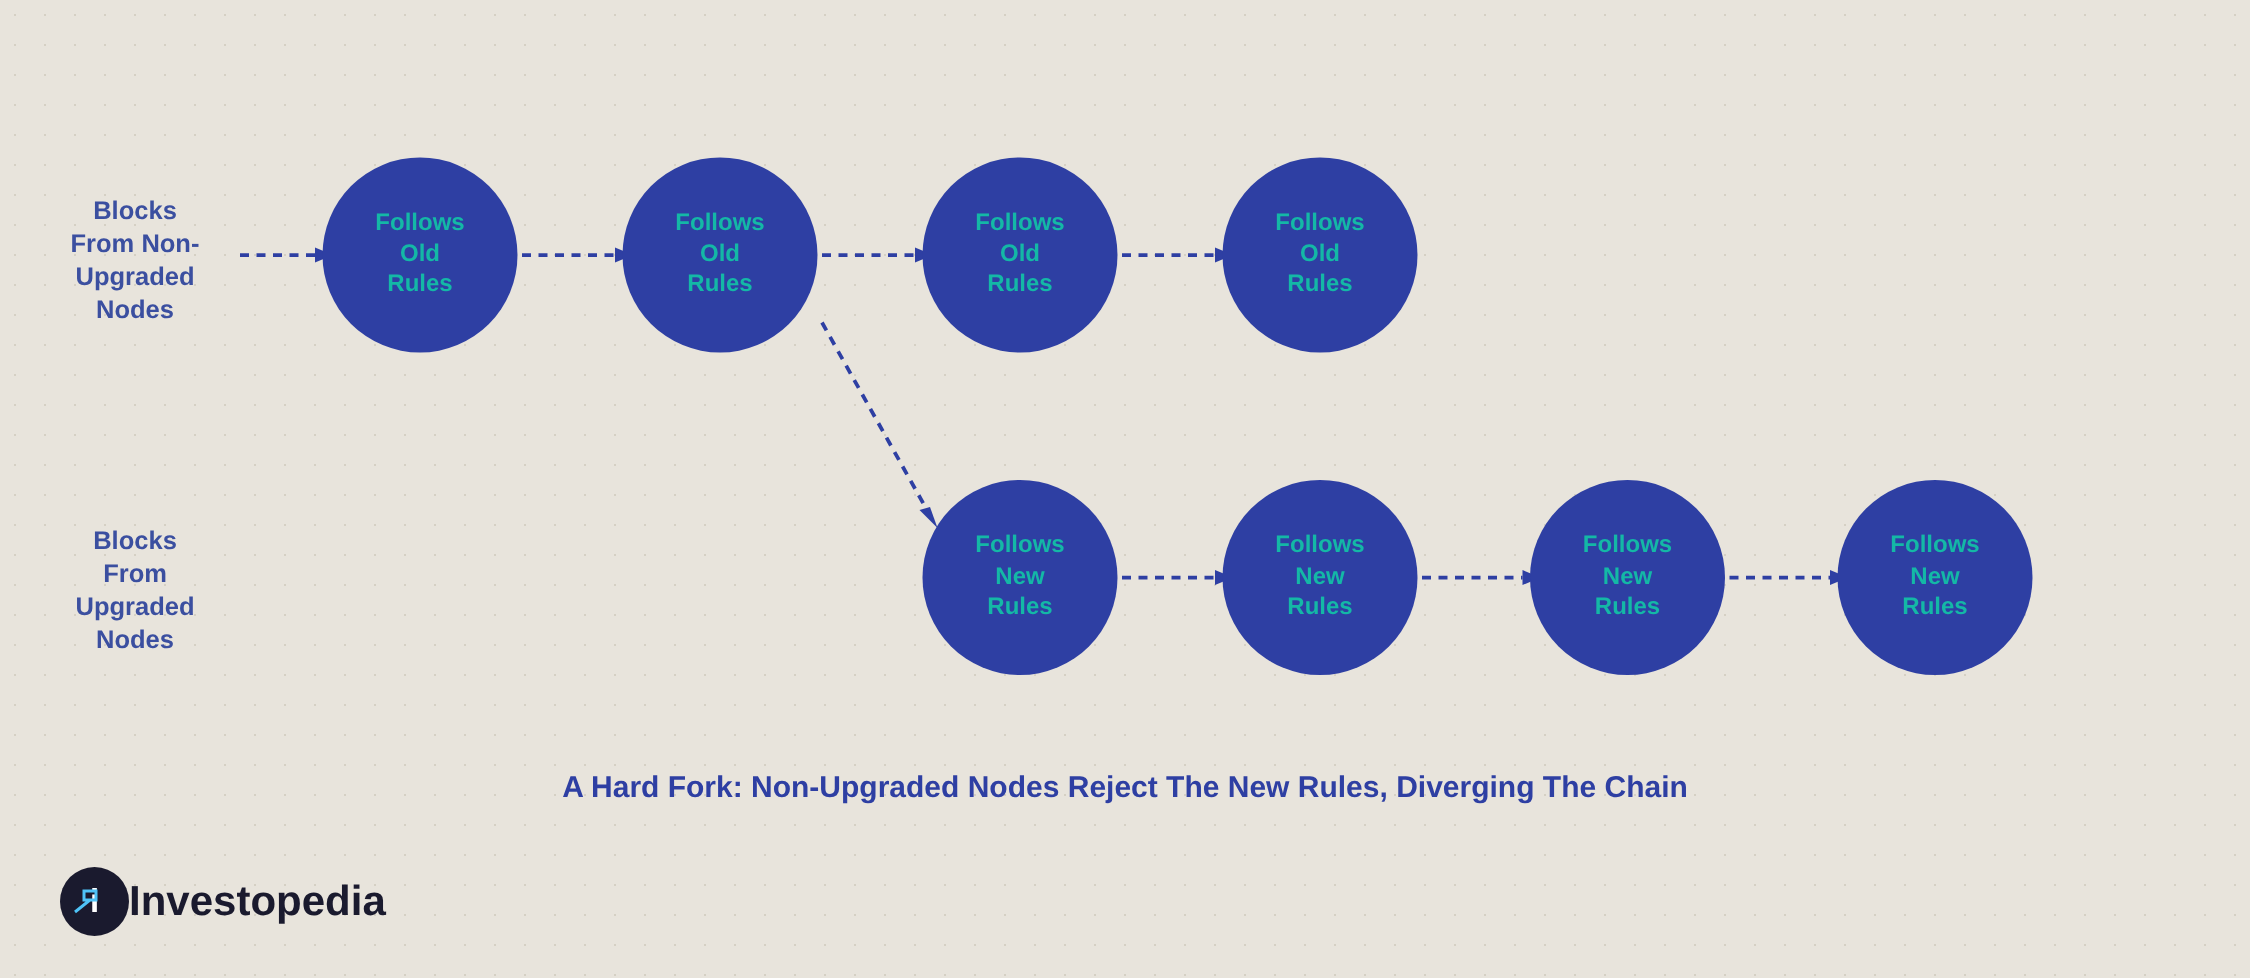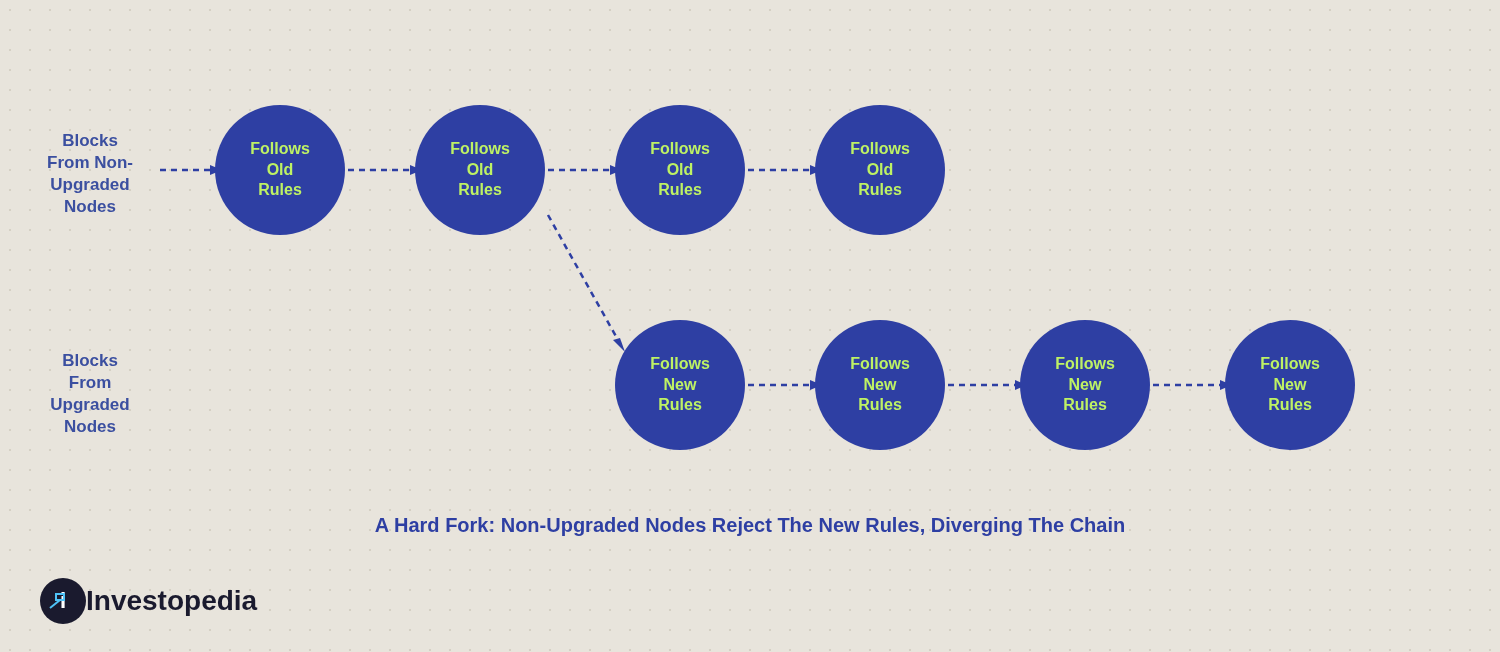--- a/index.html
+++ b/index.html
@@ -71,21 +71,21 @@
     .circle {
       position: absolute;
       width: 130px;
       height: 130px;
       border-radius: 50%;
       background-color: #2e3fa3;
       display: flex;
       align-items: center;
       justify-content: center;
       text-align: center;
-      color: #bef264;
+      color: #14b8a6;
       font-size: 16px;
       font-weight: 700;
       line-height: 1.3;
       padding: 10px;
     }
 
     
     .c1 { left: 215px; top: 55px; }
     .c2 { left: 415px; top: 55px; }
     .c3 { left: 615px; top: 55px; }

